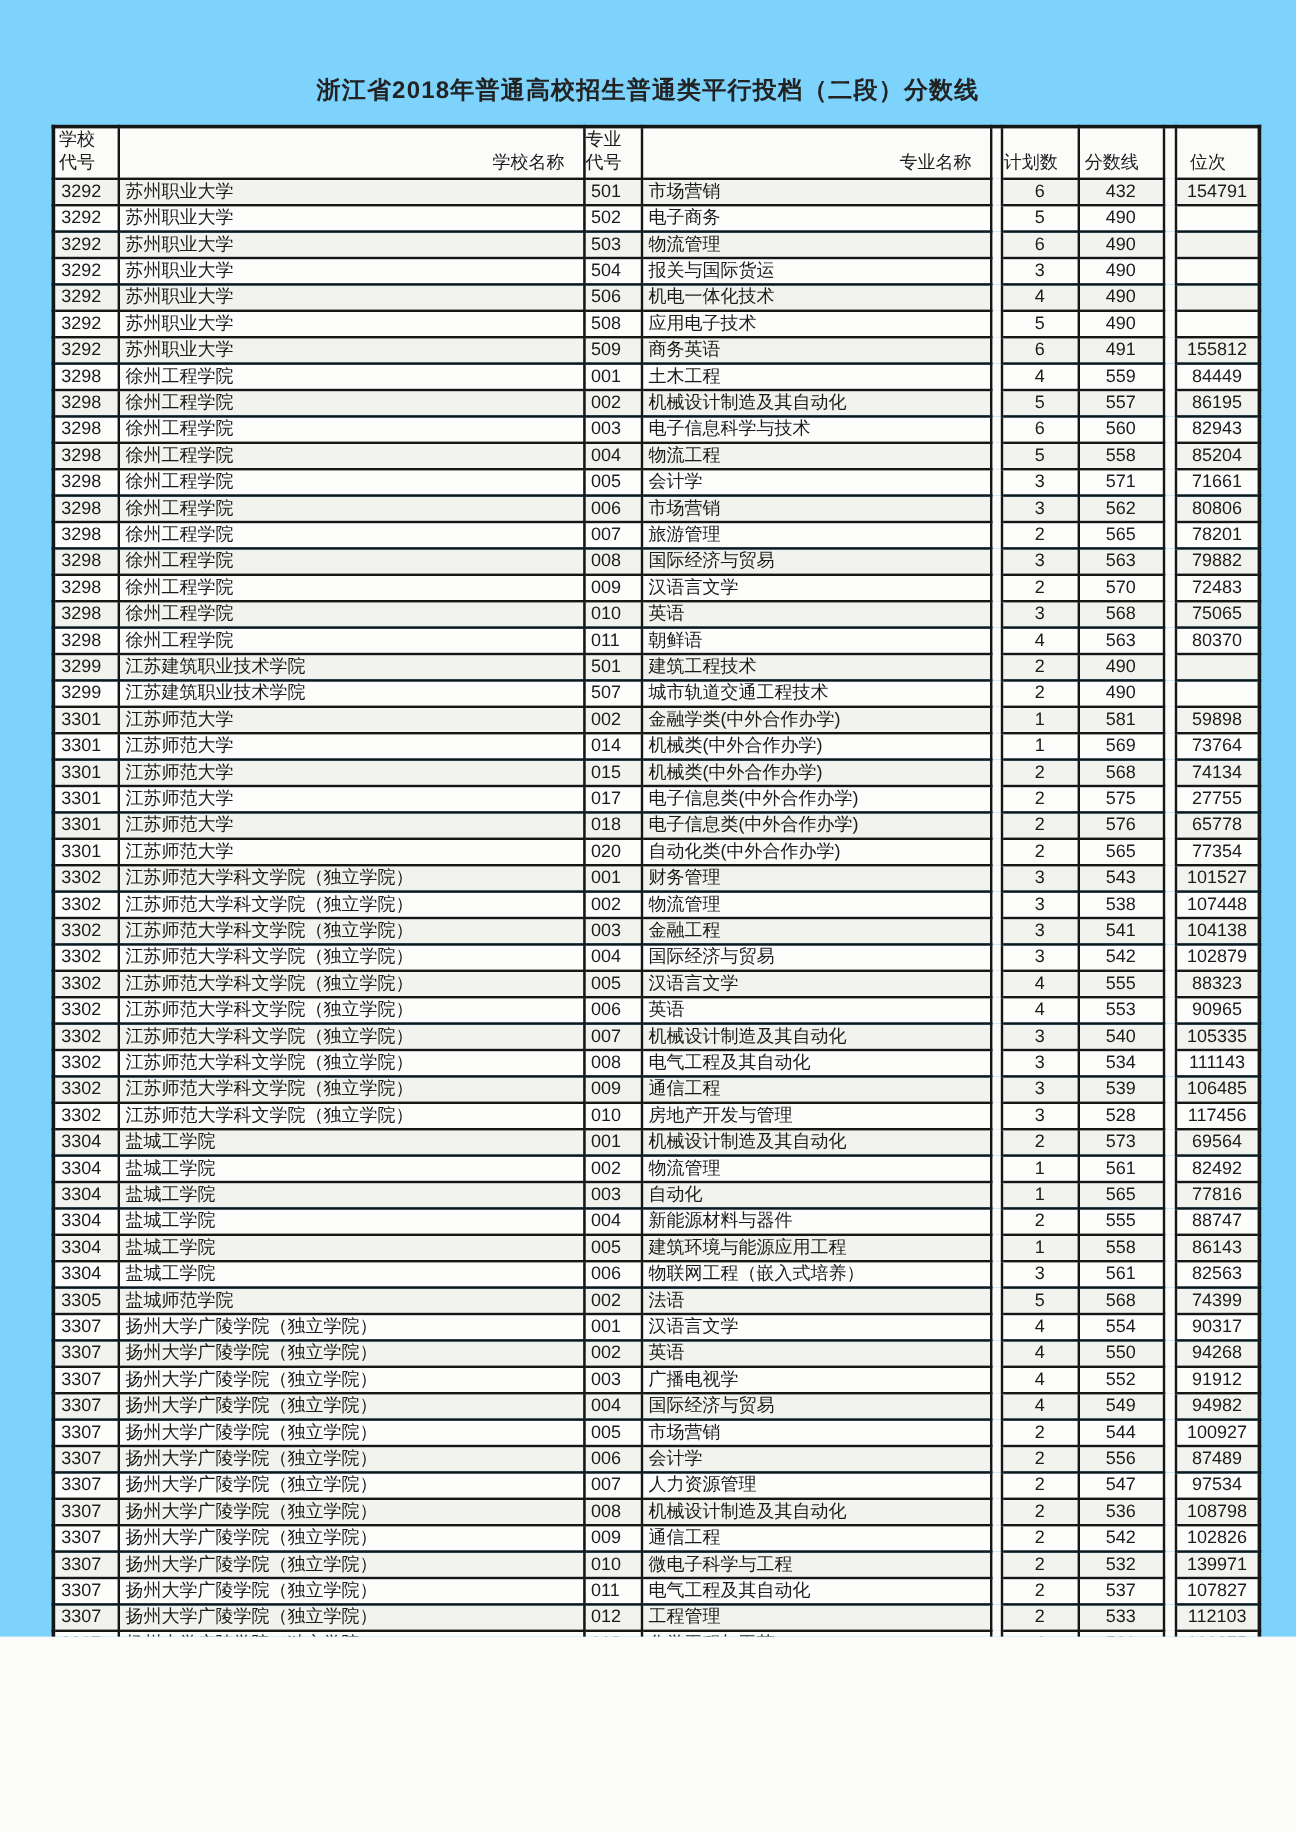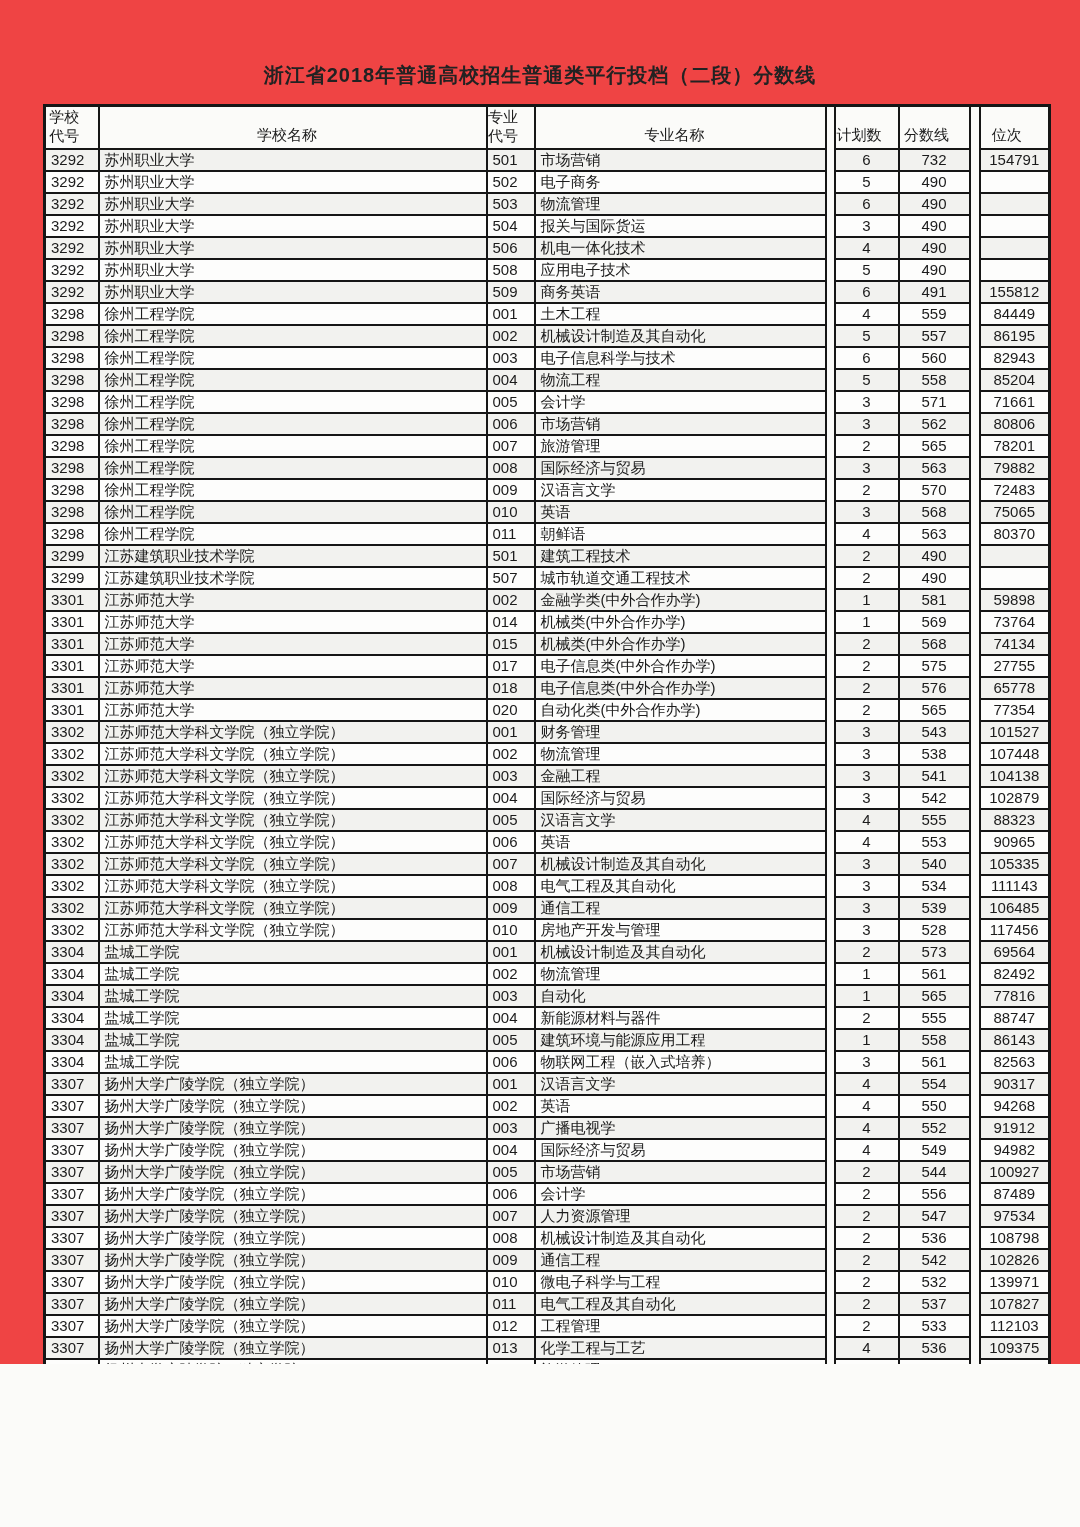--- a/index.html
+++ b/index.html
@@ -4,21 +4,21 @@
 <style>
   html, body {
     margin: 0;
     padding: 0;
     background: #fbfbf9;
   }
   .page {
     position: relative;
     width: 1080px;
     height: 1364px;
-    background: #ef4444;
+    background: #7dd3fc;
     font-family: "Liberation Sans", "DejaVu Sans", sans-serif;
     color: #1b1b1b;
     overflow: hidden;
   }
   .title {
     padding-top: 62px;
     text-align: center;
     font-size: 20px;
     font-weight: 600;
     letter-spacing: 1px;
@@ -44,21 +44,21 @@
     padding: 0 15px 3px 0;
     font-size: 15px;
     background: #fbfbf9;
   }
   th.col-code2 {            
     white-space: pre-line;
     text-align: center;
     line-height: 19px;
   }
   th.col-name {
-    text-align: center;
+    text-align: right;
     padding-left: 4px;
     margin-left: 32px;
   }
   th.col-num {
     text-align: center;
     font-family: Liberation Mono, monospace;
   }
   tbody td {
     height: 22px;
     font-size: 15px;
@@ -113,21 +113,21 @@
       </tr>
     </thead>
     <tbody id="table-body">
         <tr>
           <td class="col-code">3292</td>
           <td class="col-name">苏州职业大学</td>
           <td class="col-code">501</td>
           <td class="col-name">市场营销</td>
           <td class="spacer"></td>
           <td class="col-num">6</td>
-          <td class="col-num">732</td>
+          <td class="col-num">432</td>
           <td class="spacer"></td>
           <td class="col-num">154791</td>
         </tr>
         <tr>
           <td class="col-code">3292</td>
           <td class="col-name">苏州职业大学</td>
           <td class="col-code">502</td>
           <td class="col-name">电子商务</td>
           <td class="spacer"></td>
           <td class="col-num">5</td>
@@ -567,20 +567,31 @@
         <tr>
           <td class="col-code">3304</td>
           <td class="col-name">盐城工学院</td>
           <td class="col-code">006</td>
           <td class="col-name">物联网工程（嵌入式培养）</td>
           <td class="spacer"></td>
           <td class="col-num">3</td>
           <td class="col-num">561</td>
           <td class="spacer"></td>
           <td class="col-num">82563</td>
+        </tr>
+        <tr>
+          <td class="col-code">3305</td>
+          <td class="col-name">盐城师范学院</td>
+          <td class="col-code">002</td>
+          <td class="col-name">法语</td>
+          <td class="spacer"></td>
+          <td class="col-num">5</td>
+          <td class="col-num">568</td>
+          <td class="spacer"></td>
+          <td class="col-num">74399</td>
         </tr>
         <tr>
           <td class="col-code">3307</td>
           <td class="col-name">扬州大学广陵学院（独立学院）</td>
           <td class="col-code">001</td>
           <td class="col-name">汉语言文学</td>
           <td class="spacer"></td>
           <td class="col-num">4</td>
           <td class="col-num">554</td>
           <td class="spacer"></td>

